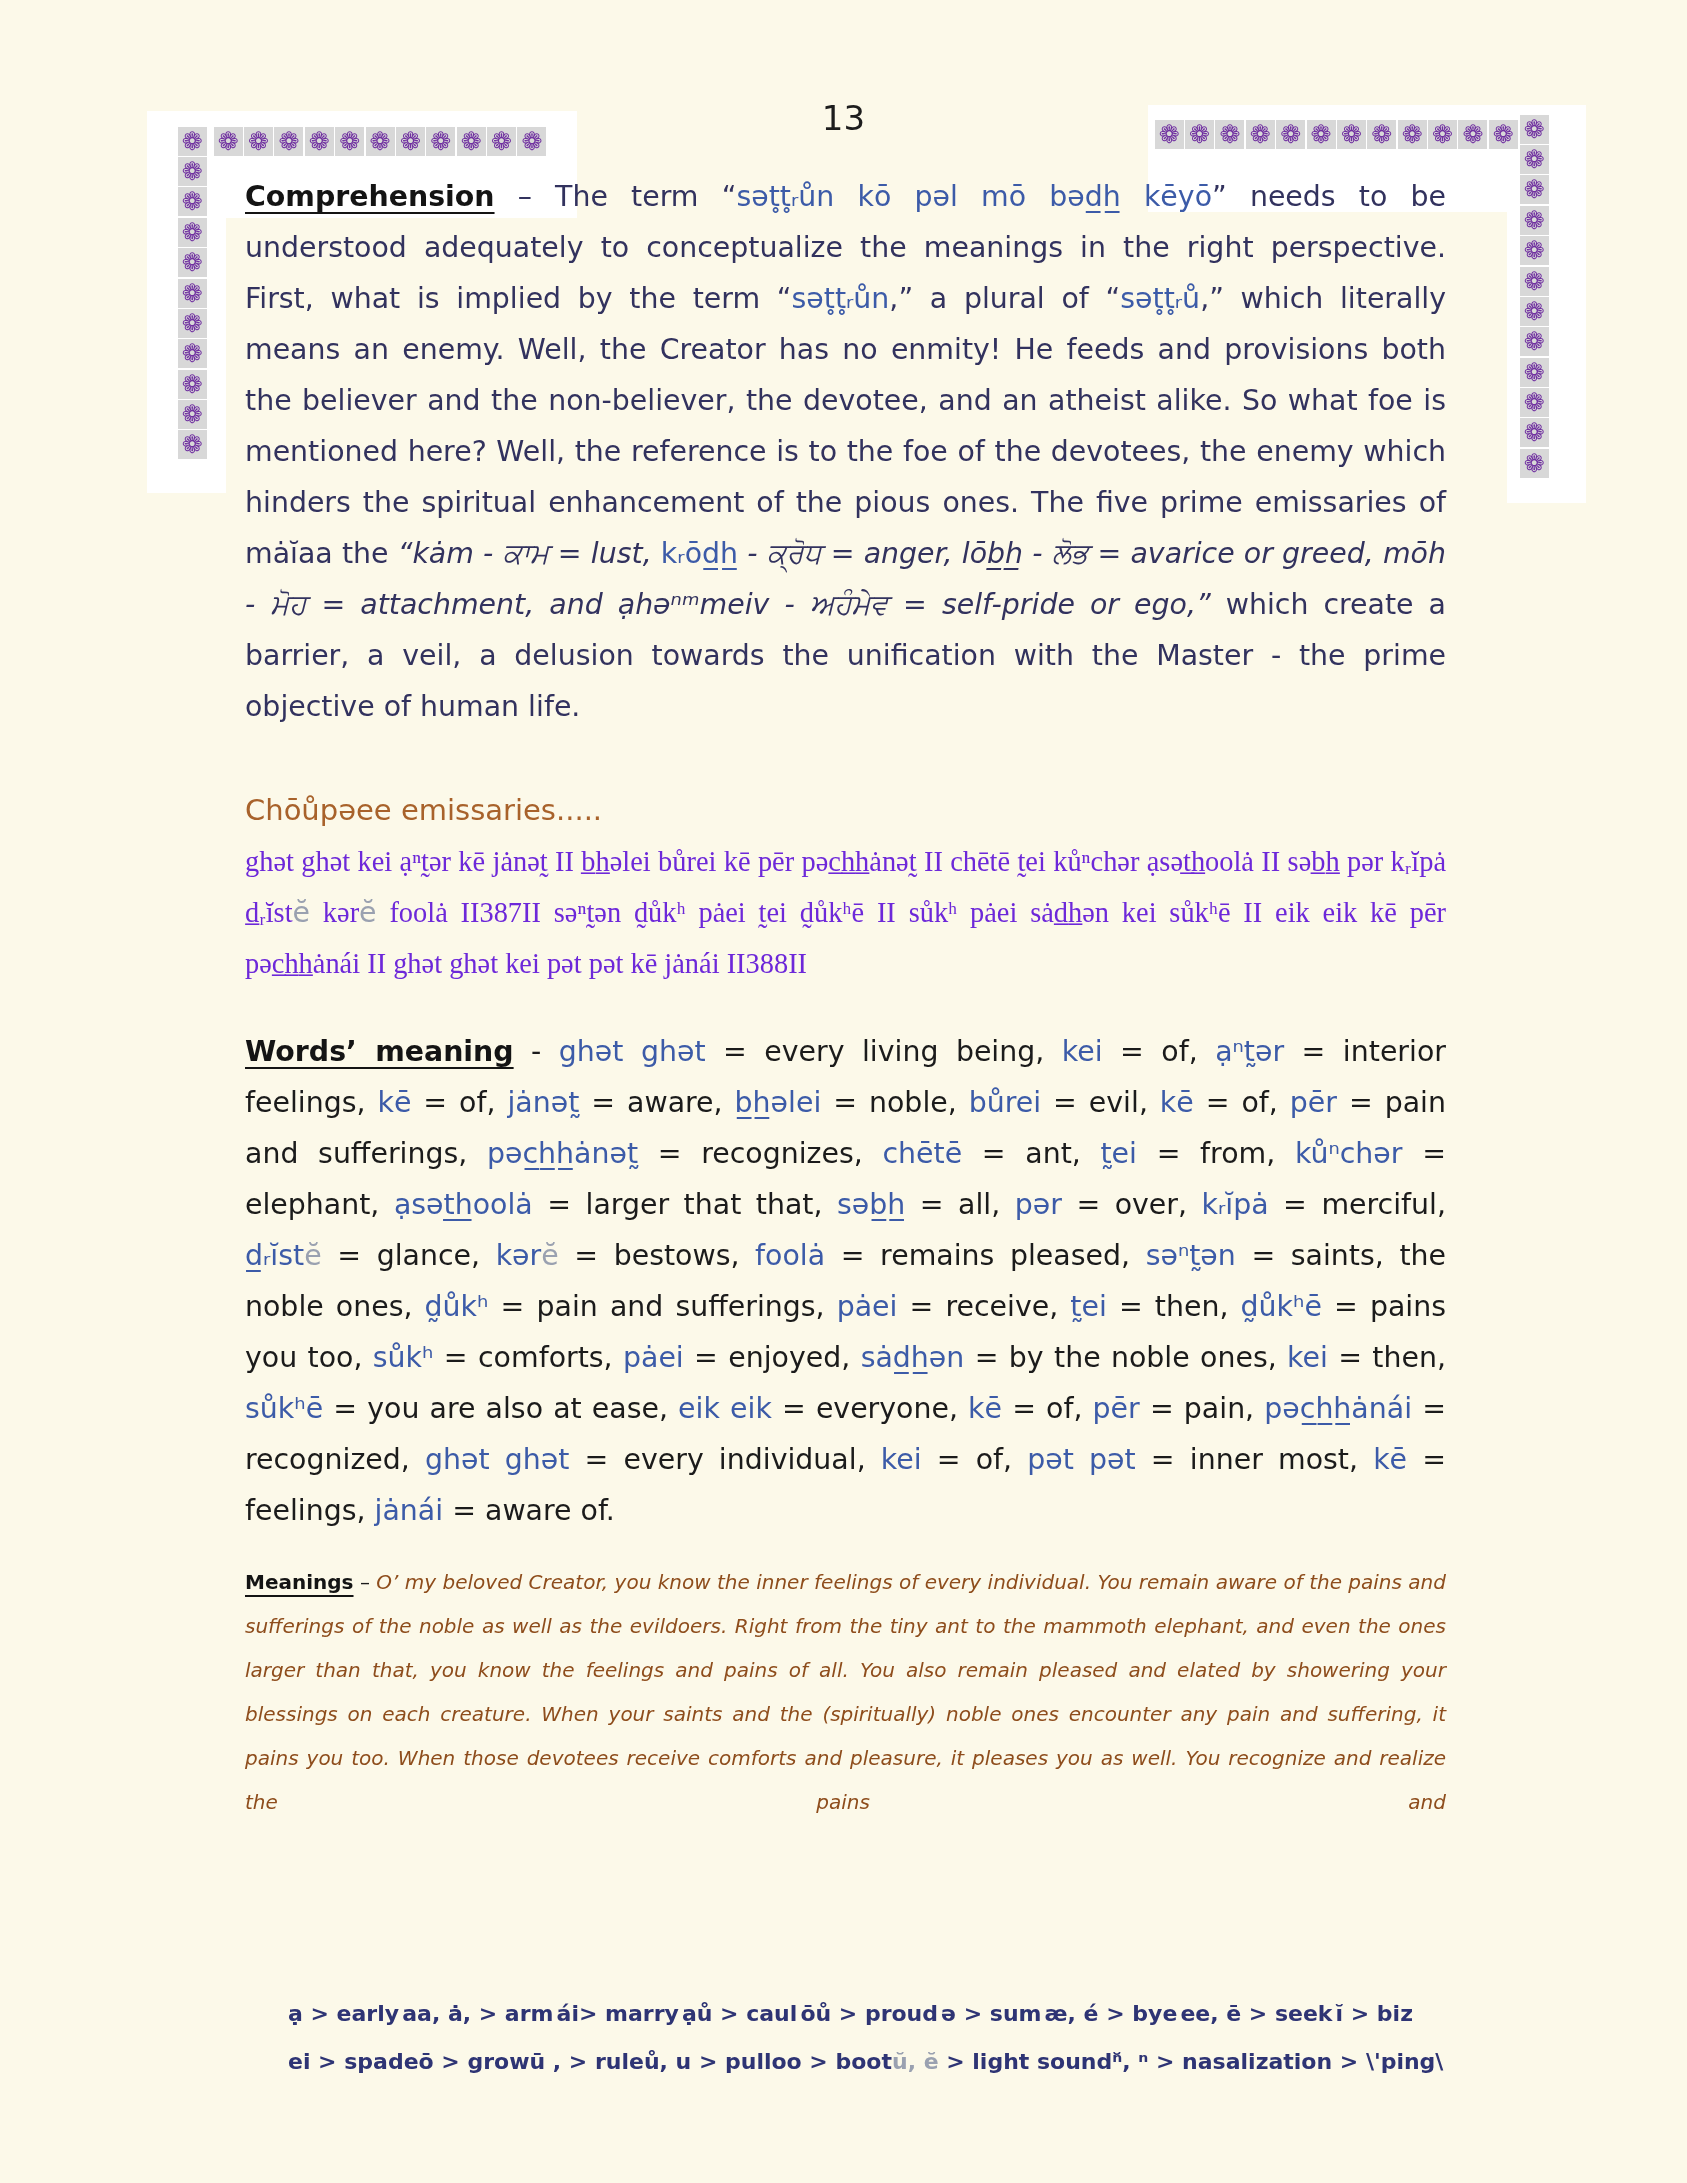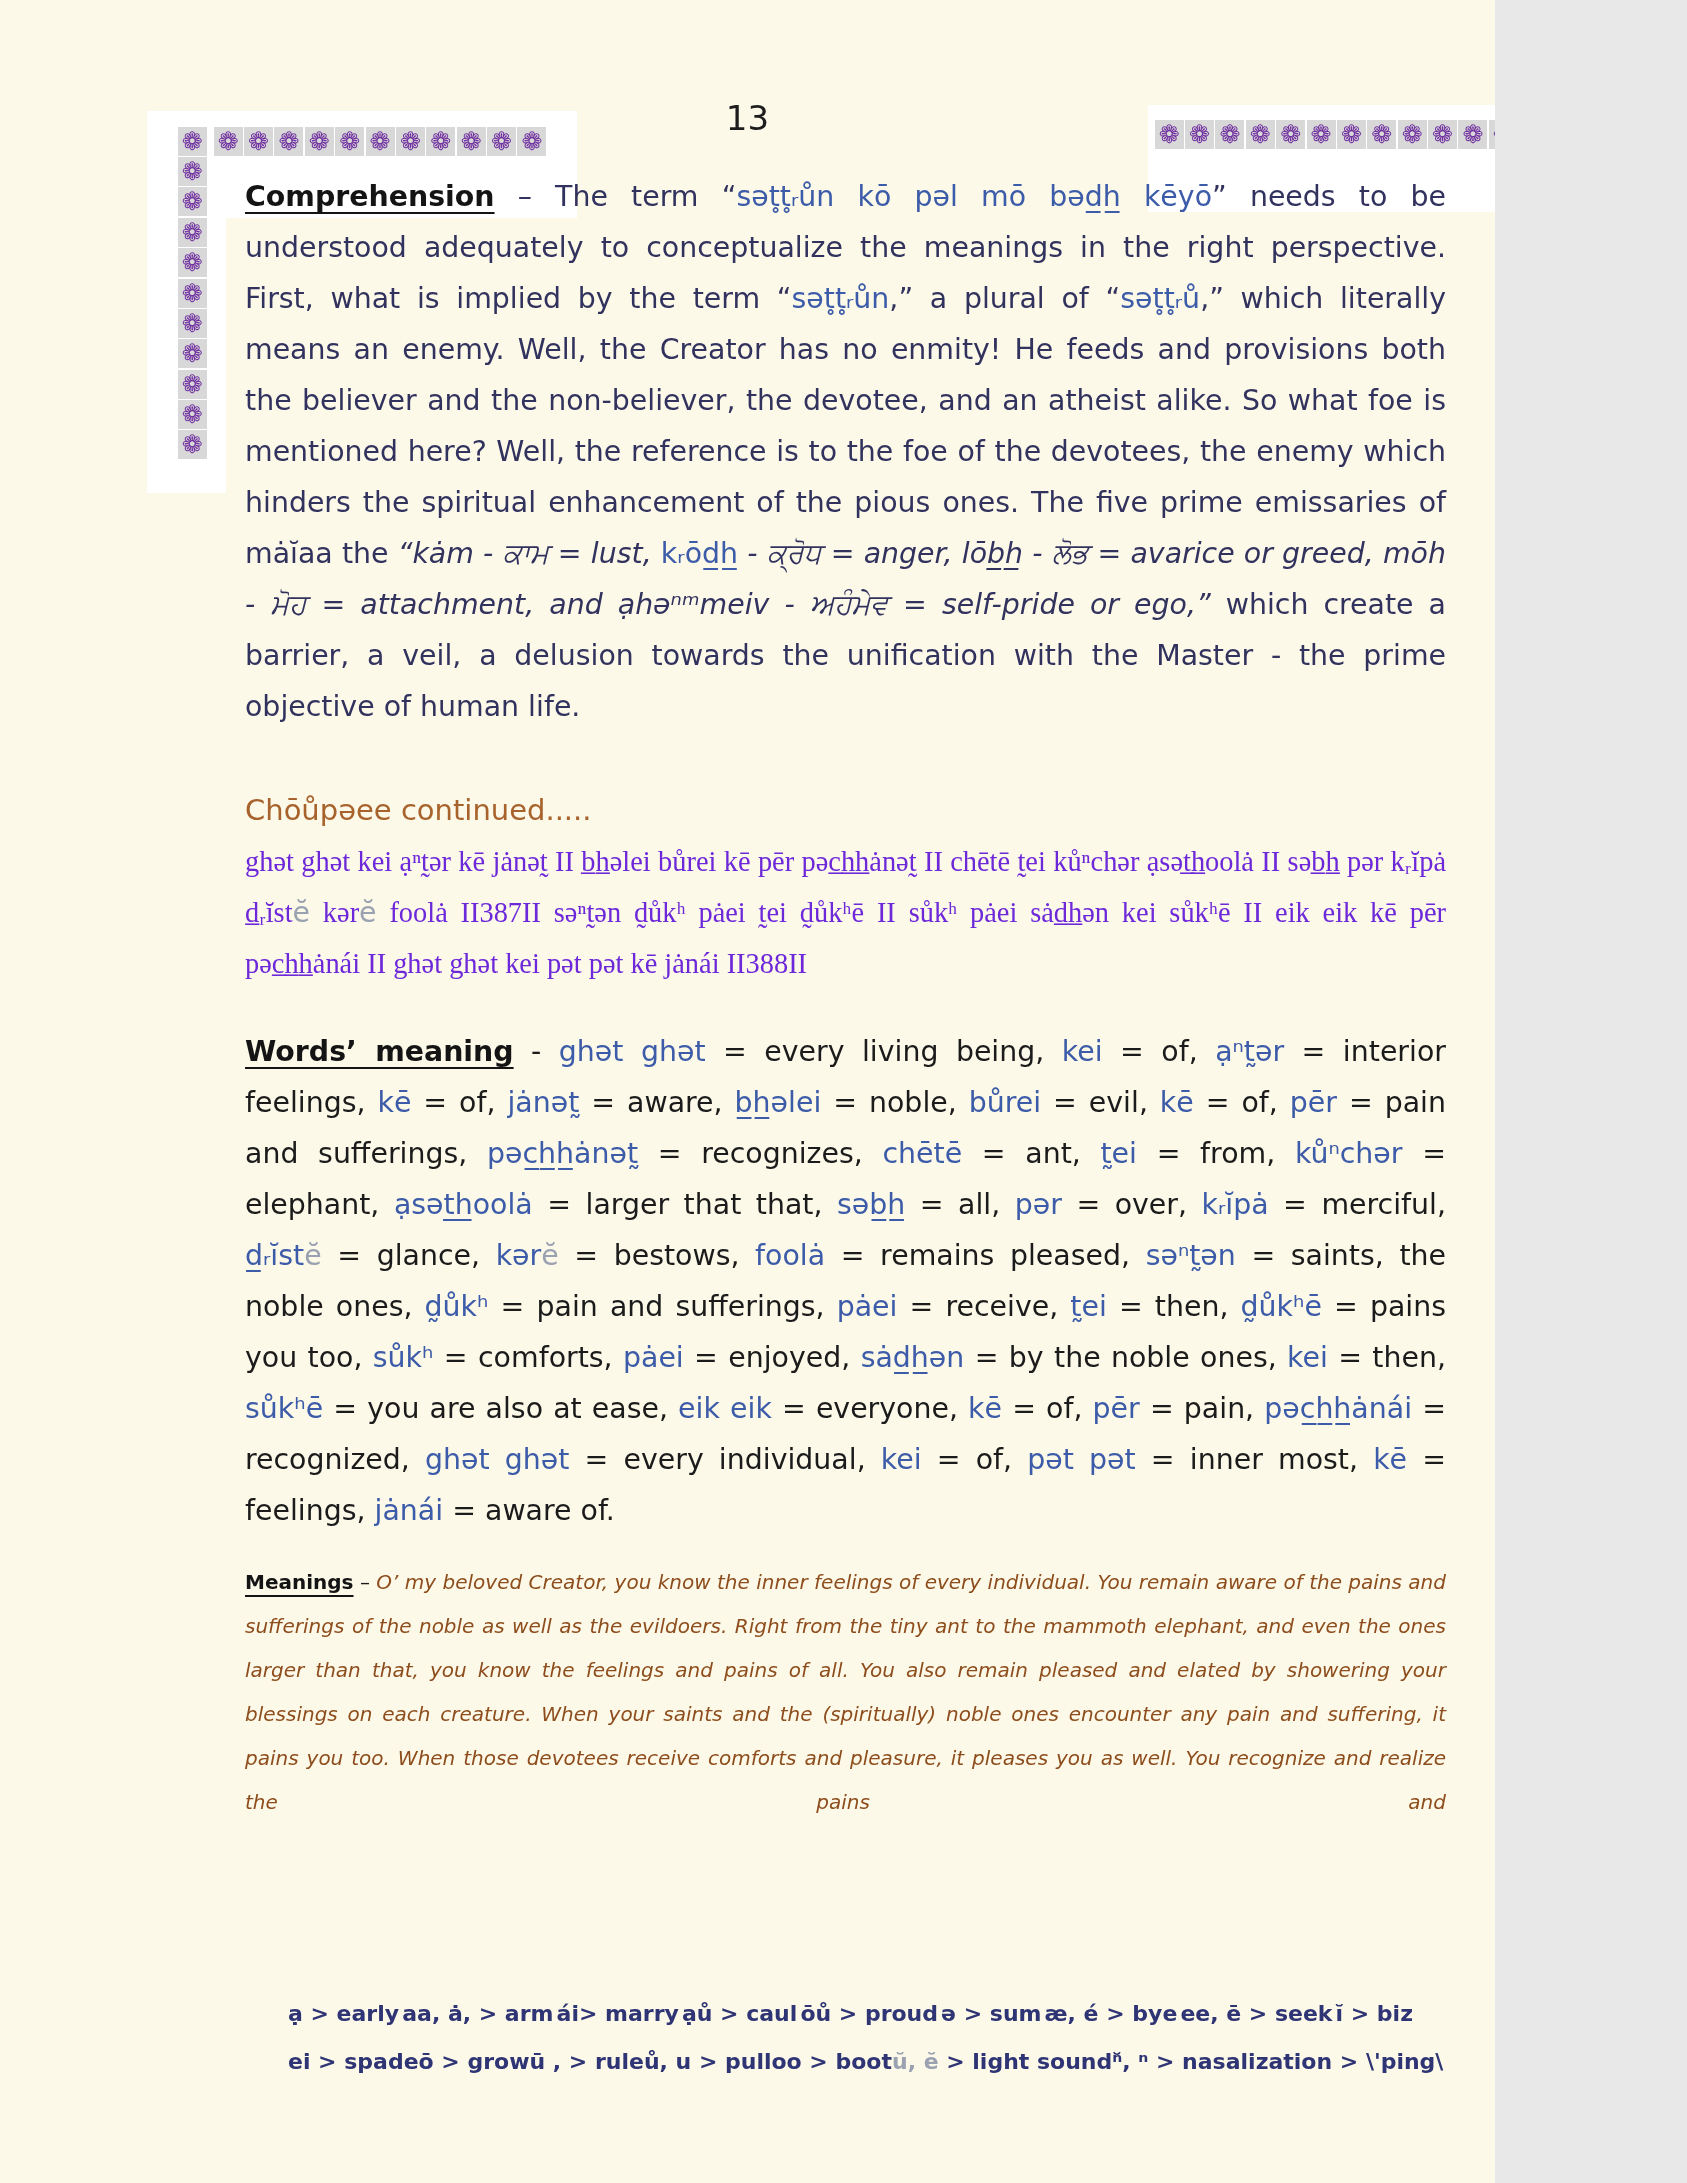--- a/index.html
+++ b/index.html
@@ -1,16 +1,16 @@
 <!DOCTYPE html>
 <html style="font-size:10.6px"><head>
 <meta charset="utf-8">
 <style>
   html,body{margin:0;padding:0;background:#e8e8e8;}
-  .page{position:relative;width:1495px;height:2183px;background:#FCF9E9;overflow:hidden;
+  .page{position:relative;width:1687px;height:2183px;background:#FCF9E9;overflow:hidden;
         font-family:"DejaVu Sans","Liberation Sans",sans-serif;}
   .page-number{position:absolute;top:98px;left:0;width:100%;text-align:center;
         font-size:34px;color:#1d1d1d;}
   
   .backing{position:absolute;background:#ffffff;}
   .tl-h{left:147px;top:111px;width:430px;height:107px;}
   .tl-v{left:147px;top:111px;width:79px;height:382px;}
   .tr-h{left:1148px;top:105px;width:438px;height:107px;}
   .tr-v{left:1507px;top:105px;width:79px;height:398px;}
   .strip{position:absolute;display:flex;}
@@ -109,21 +109,21 @@
       <span class="tile">❁</span>
       <span class="tile">❁</span>
       <span class="tile">❁</span>
       <span class="tile">❁</span>
       <span class="tile">❁</span>
       <span class="tile">❁</span>
     </div>
 
   <div class="content">
     <p class="p comp"><span class="r-head">Comprehension</span><span class="r-nv"> – The term </span><span class="r-nv">“</span><span class="r-bl">sət̥t̥ᵣůn kō pəl mō bəd̲h̲ kēyō</span><span class="r-nv">” needs to be understood adequately to conceptualize the meanings in the right perspective. First, what is implied by the term “</span><span class="r-bl">sət̥t̥ᵣůn</span><span class="r-nv">,” a plural of “</span><span class="r-bl">sət̥t̥ᵣů</span><span class="r-nv">,” which literally means an enemy. Well, the Creator has no enmity! He feeds and provisions both the believer and the non-believer, the devotee, and an atheist alike. So what foe is mentioned here? Well, the reference is to the foe of the devotees, the enemy which hinders the spiritual enhancement of the pious ones. The five prime emissaries of mȧĭaa the </span><span class="r-itnv">“kȧm - ਕਾਮ = lust, </span><span class="r-bl">kᵣōd̲h̲</span><span class="r-itnv"> - ਕ੍ਰੋਧ = anger, lōb̲h̲ - ਲੋਭ = avarice or greed, mōh - ਮੋਹ = attachment, and ạhəⁿᵐmeiv - ਅਹੰਮੇਵ = self-pride or ego,”</span><span class="r-nv"> which create a barrier, a veil, a delusion towards the unification with the Master - the prime objective of human life.</span></p>
-    <h3 class="choupaee">Chōůpəee  continued.....</h3>
+    <h3 class="choupaee">Chōůpəee  emissaries.....</h3>
     <p class="p verse"><span class="r-nv2">ghət ghət kei ạⁿt̰ər kē jȧnət̰ II b̲h̲əlei bůrei kē pēr pəc̲h̲h̲ȧnət̰ II chētē t̰ei kůⁿchər ạsət̲h̲oolȧ II səb̲h̲ pər kᵣĭpȧ d̲ᵣĭst</span><span class="r-gr">ĕ</span><span class="r-nv2"> kər</span><span class="r-gr">ĕ</span><span class="r-nv2"> foolȧ II387II səⁿt̰ən d̰ůkʰ pȧei t̰ei d̰ůkʰē II sůkʰ pȧei sȧd̲h̲ən kei sůkʰē II eik eik kē pēr pəc̲h̲h̲ȧnái II ghət ghət kei pət pət kē jȧnái II388II</span></p>
     <p class="p words"><span class="r-head">Words’ meaning</span><span class="r-blk"> - </span><span class="r-bl">ghət ghət</span><span class="r-blk"> = every living being, </span><span class="r-bl">kei</span><span class="r-blk"> = of, </span><span class="r-bl">ạⁿt̰ər</span><span class="r-blk"> = interior feelings, </span><span class="r-bl">kē</span><span class="r-blk"> = of, </span><span class="r-bl">jȧnət̰</span><span class="r-blk"> = aware,  </span><span class="r-bl">b̲h̲əlei</span><span class="r-blk"> = noble, </span><span class="r-bl">bůrei</span><span class="r-blk"> = evil, </span><span class="r-bl">kē</span><span class="r-blk"> = of,  </span><span class="r-bl">pēr</span><span class="r-blk"> = pain and sufferings, </span><span class="r-bl">pəc̲h̲h̲ȧnət̰</span><span class="r-blk"> = recognizes, </span><span class="r-bl">chētē</span><span class="r-blk"> = ant, </span><span class="r-bl">t̰ei</span><span class="r-blk"> = from,  </span><span class="r-bl">kůⁿchər</span><span class="r-blk"> = elephant, </span><span class="r-bl">ạsət̲h̲oolȧ</span><span class="r-blk"> = larger that that, </span><span class="r-bl">səb̲h̲</span><span class="r-blk"> = all, </span><span class="r-bl">pər</span><span class="r-blk"> = over, </span><span class="r-bl">kᵣĭpȧ</span><span class="r-blk"> = merciful, </span><span class="r-bl">d̲ᵣĭst</span><span class="r-gr">ĕ</span><span class="r-blk"> = glance, </span><span class="r-bl">kər</span><span class="r-gr">ĕ</span><span class="r-blk"> = bestows, </span><span class="r-bl">foolȧ</span><span class="r-blk"> = remains pleased, </span><span class="r-bl">səⁿt̰ən</span><span class="r-blk"> = saints, the noble ones, </span><span class="r-bl">d̰ůkʰ</span><span class="r-blk"> = pain and sufferings, </span><span class="r-bl">pȧei</span><span class="r-blk"> = receive, </span><span class="r-bl">t̰ei</span><span class="r-blk"> = then, </span><span class="r-bl">d̰ůkʰē</span><span class="r-blk"> = pains you too, </span><span class="r-bl">sůkʰ</span><span class="r-blk"> = comforts, </span><span class="r-bl">pȧei</span><span class="r-blk"> = enjoyed, </span><span class="r-bl">sȧd̲h̲ən</span><span class="r-blk"> = by the noble ones, </span><span class="r-bl">kei</span><span class="r-blk"> = then, </span><span class="r-bl">sůkʰē</span><span class="r-blk"> = you are also at ease, </span><span class="r-bl">eik eik</span><span class="r-blk"> = everyone, </span><span class="r-bl">kē</span><span class="r-blk"> = of, </span><span class="r-bl">pēr</span><span class="r-blk"> = pain, </span><span class="r-bl">pəc̲h̲h̲ȧnái</span><span class="r-blk"> = recognized, </span><span class="r-bl">ghət ghət</span><span class="r-blk"> = every individual, </span><span class="r-bl">kei</span><span class="r-blk"> = of, </span><span class="r-bl">pət pət</span><span class="r-blk"> = inner most, </span><span class="r-bl">kē</span><span class="r-blk"> = feelings, </span><span class="r-bl">jȧnái</span><span class="r-blk"> = aware of.</span></p>
     <p class="p meanings"><span class="r-head">Meanings</span><span class="r-blk"> – </span><span class="r-br">O’ my beloved Creator, you know the inner feelings of  every individual. You remain aware of the pains and sufferings of the noble as well as the evildoers. Right from the tiny ant to the mammoth elephant, and even the ones larger than that, you know the feelings and pains of all. You also remain pleased and elated by showering your blessings on each creature. When your saints and the (spiritually) noble ones encounter any pain and suffering, it pains you too. When those devotees receive comforts and pleasure, it pleases you as well. You recognize and realize the pains and</span></p>
   </div>
 
   <div class="key">
     <div class="key-row">
         <span class="key-item"><span>ạ &gt; early</span></span>
         <span class="key-item"><span>aa, ȧ, &gt; arm</span></span>
         <span class="key-item"><span>ái&gt; marry</span></span>

